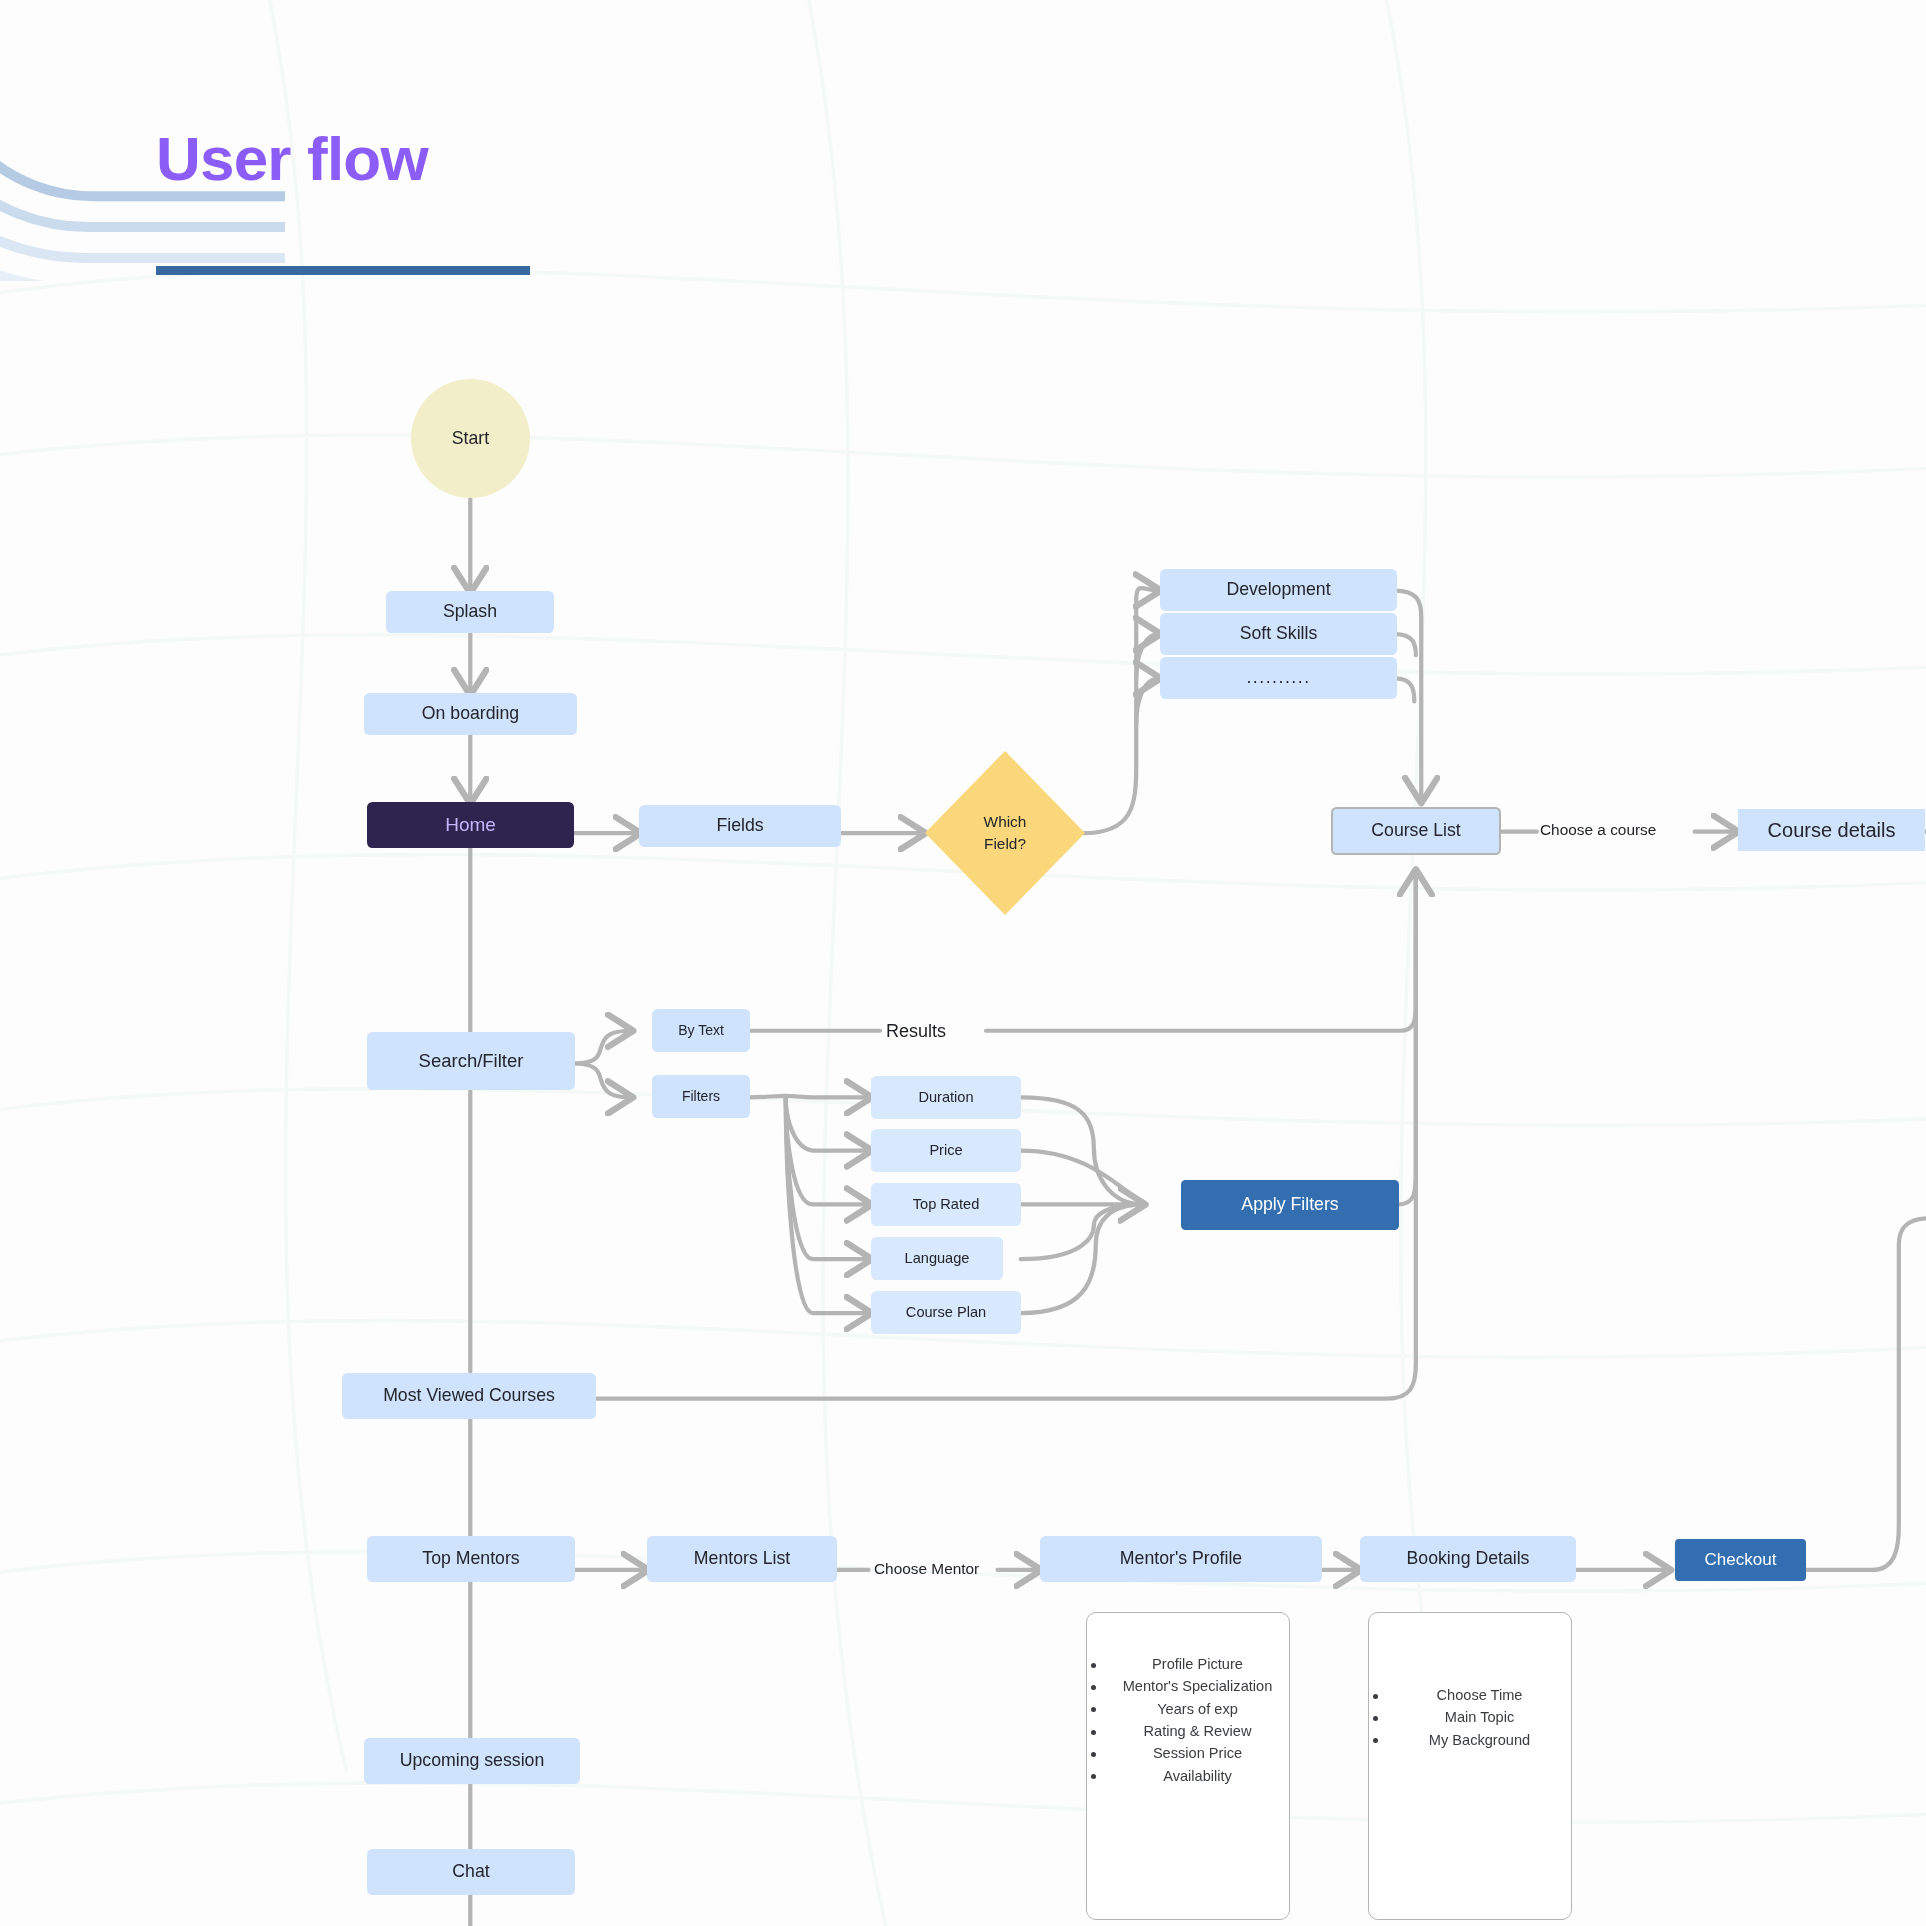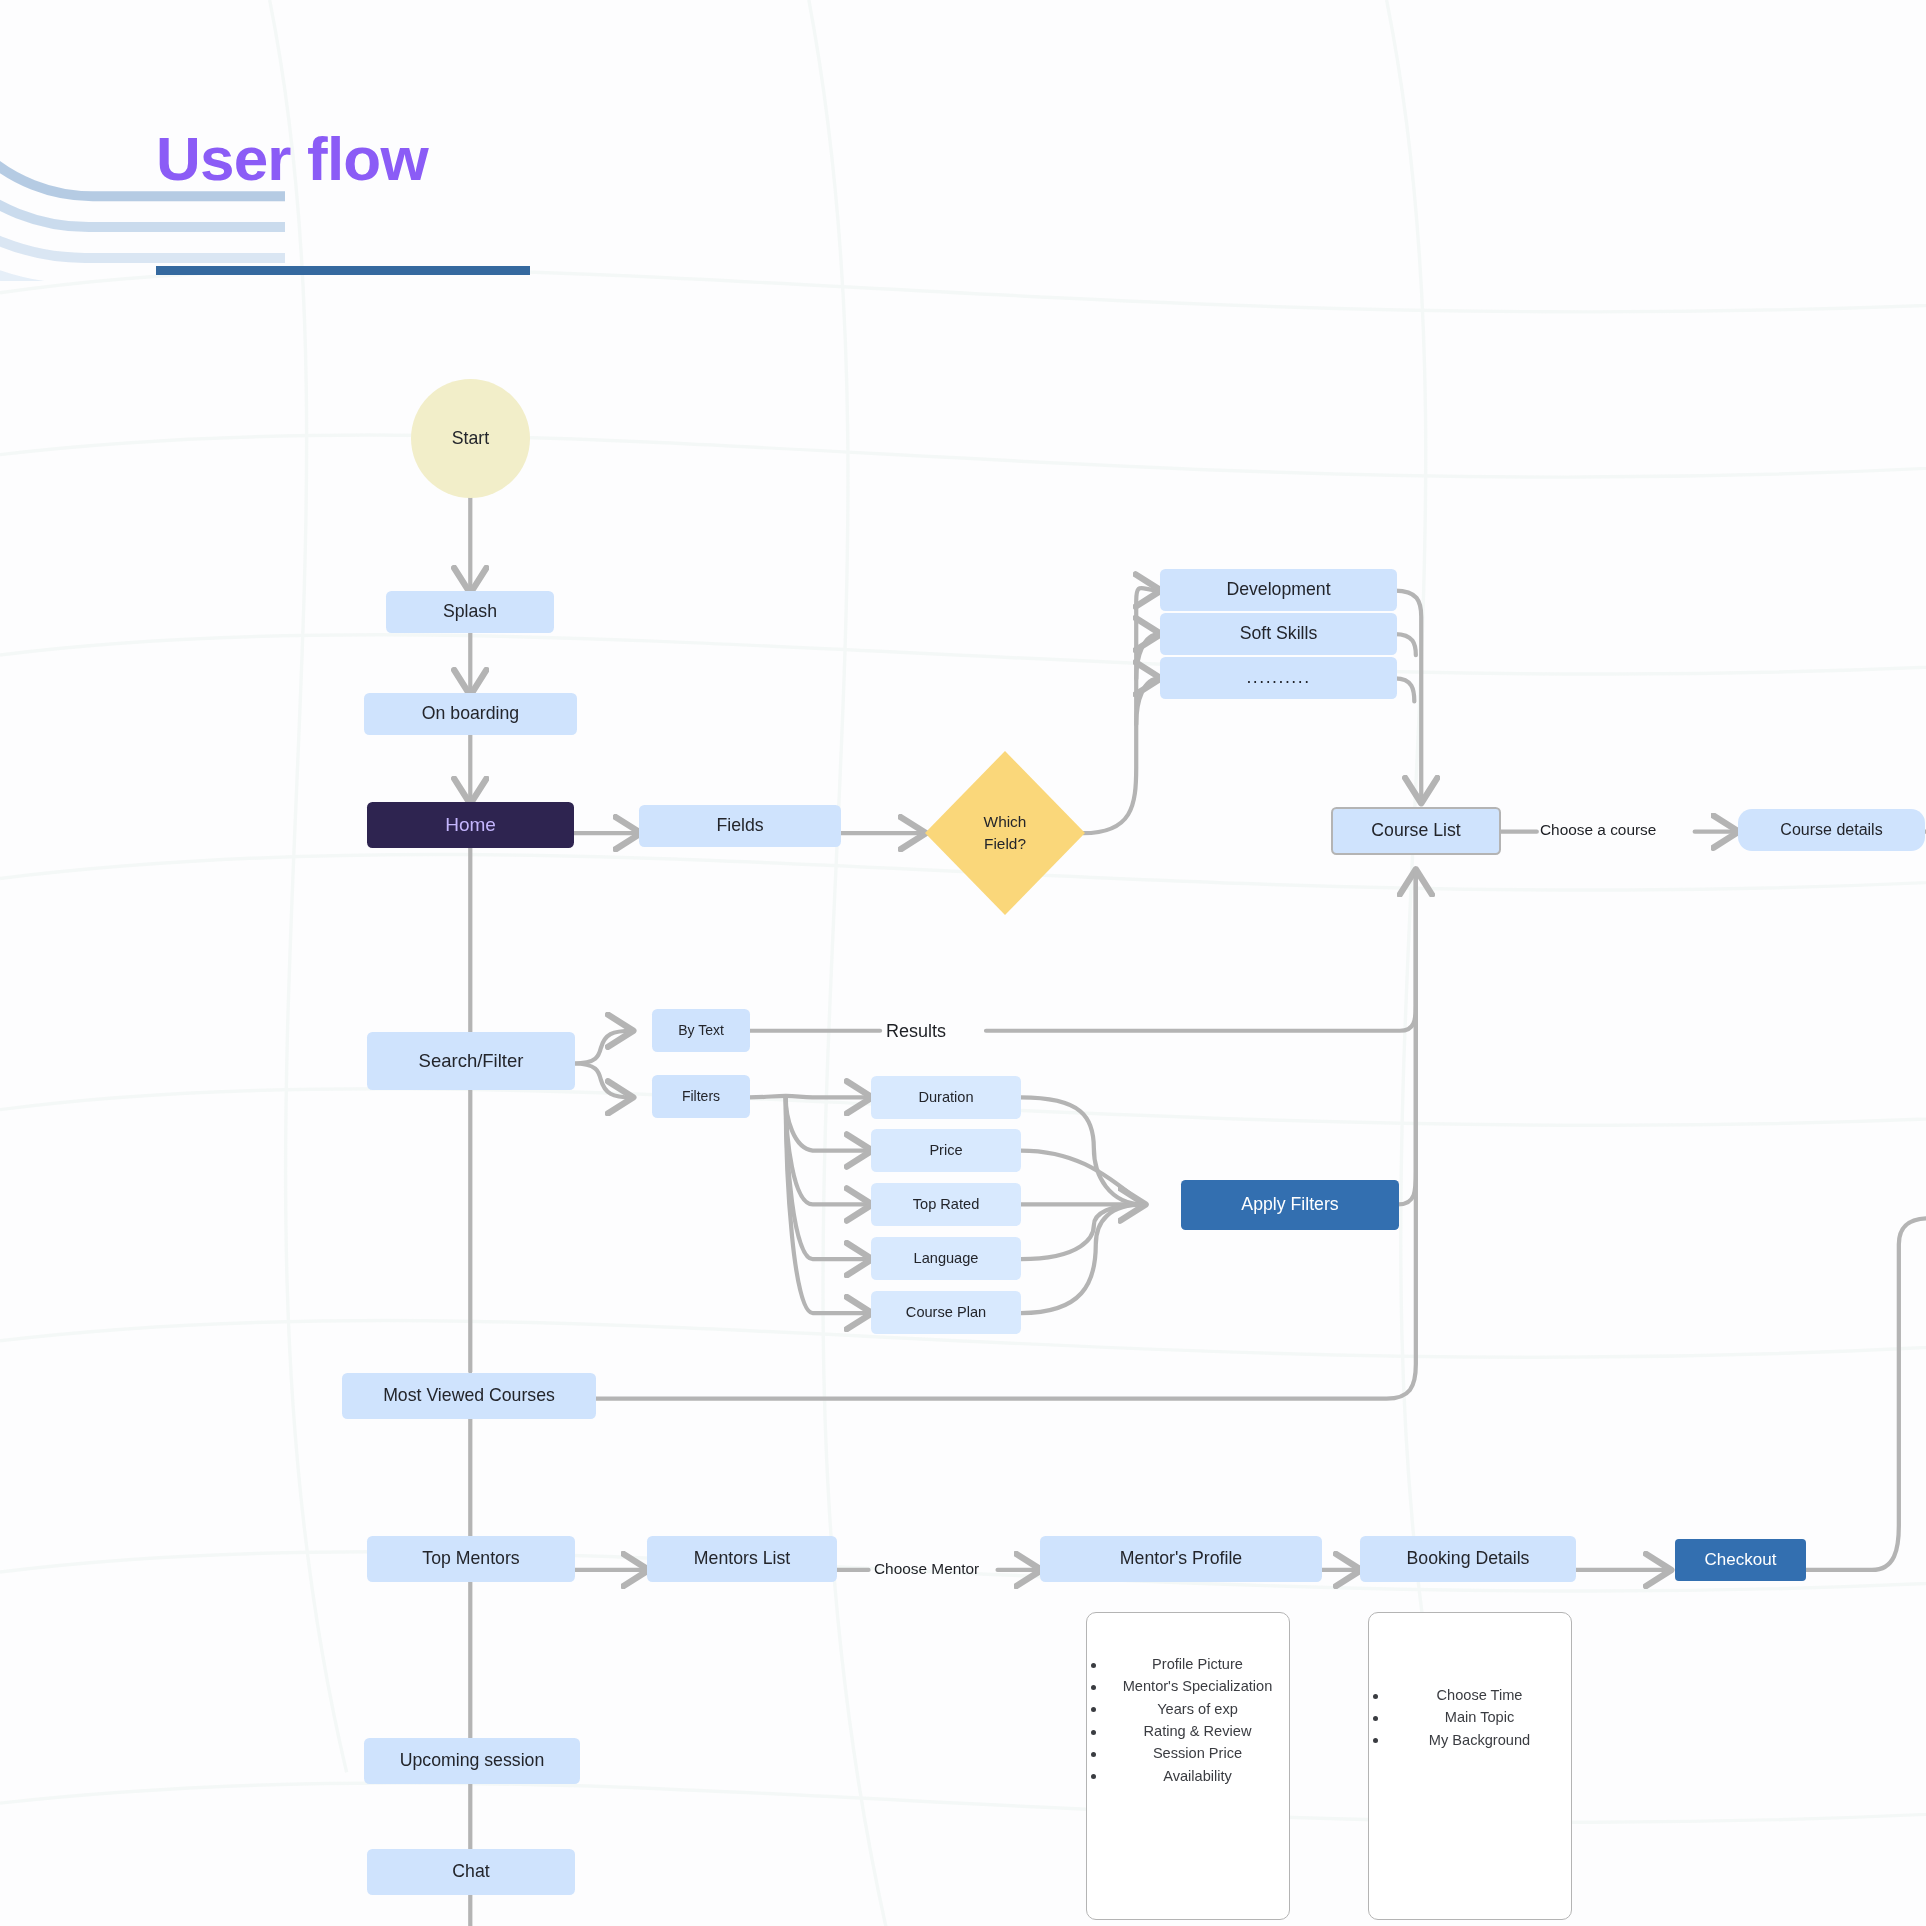--- a/index.html
+++ b/index.html
@@ -220,34 +220,34 @@
   </div>
 
   <div class="node n-light" style="left:1160px;top:569px;width:237px;height:42px;font-size:17.7px;">Development</div>
   <div class="node n-light" style="left:1160px;top:613px;width:237px;height:42px;font-size:17.7px;">Soft Skills</div>
   <div class="node n-light" style="left:1160px;top:657px;width:237px;height:42px;font-size:17.7px;letter-spacing:1.5px;">..........</div>
 
   <div class="node n-light" style="left:1331px;top:807px;width:170px;height:48px;font-size:17.7px;border:2.3px solid #b4b4b4;">Course List</div>
 
   <div class="edge-label" style="left:1540px;top:822px;font-size:15.4px;">Choose a course</div>
 
-  <div class="node n-light" style="left:1738px;top:809px;width:187px;height:42px;font-size:16px;border-radius:14px;">Course details</div>
+  <div class="node n-light" style="left:1738px;top:809px;width:187px;height:42px;font-size:20px;border-radius:0;">Course details</div>
 
   <div class="node n-light" style="left:367px;top:1032px;width:208px;height:58px;font-size:18.5px;">Search/Filter</div>
 
   <div class="node n-light" style="left:652px;top:1009px;width:98px;height:43px;font-size:14px;">By Text</div>
 
   <div class="edge-label" style="left:886px;top:1022px;font-size:18px;">Results</div>
 
   <div class="node n-light" style="left:652px;top:1075px;width:98px;height:43px;font-size:14px;">Filters</div>
 
   <div class="node n-light2" style="left:871px;top:1076px;width:150px;height:43px;font-size:14.6px;">Duration</div>
   <div class="node n-light2" style="left:871px;top:1129px;width:150px;height:43px;font-size:14.6px;">Price</div>
   <div class="node n-light2" style="left:871px;top:1183px;width:150px;height:43px;font-size:14.6px;">Top Rated</div>
-  <div class="node n-light2" style="left:871px;top:1237px;width:150px;height:43px;font-size:14.6px;">Language</div>
+  <div class="node n-light2" style="left:871px;top:1237px;width:132px;height:43px;font-size:14.6px;">Language</div>
   <div class="node n-light2" style="left:871px;top:1291px;width:150px;height:43px;font-size:14.6px;">Course Plan</div>
 
   <div class="node n-blue" style="left:1181px;top:1180px;width:218px;height:50px;font-size:17.7px;border-radius:4.6px;">Apply Filters</div>
 
   <div class="node n-light" style="left:342px;top:1373px;width:254px;height:46px;font-size:17.7px;">Most Viewed Courses</div>
 
   <div class="node n-light" style="left:367px;top:1536px;width:208px;height:46px;font-size:17.7px;">Top Mentors</div>
 
   <div class="node n-light" style="left:647px;top:1536px;width:190px;height:46px;font-size:17.7px;">Mentors List</div>
 

